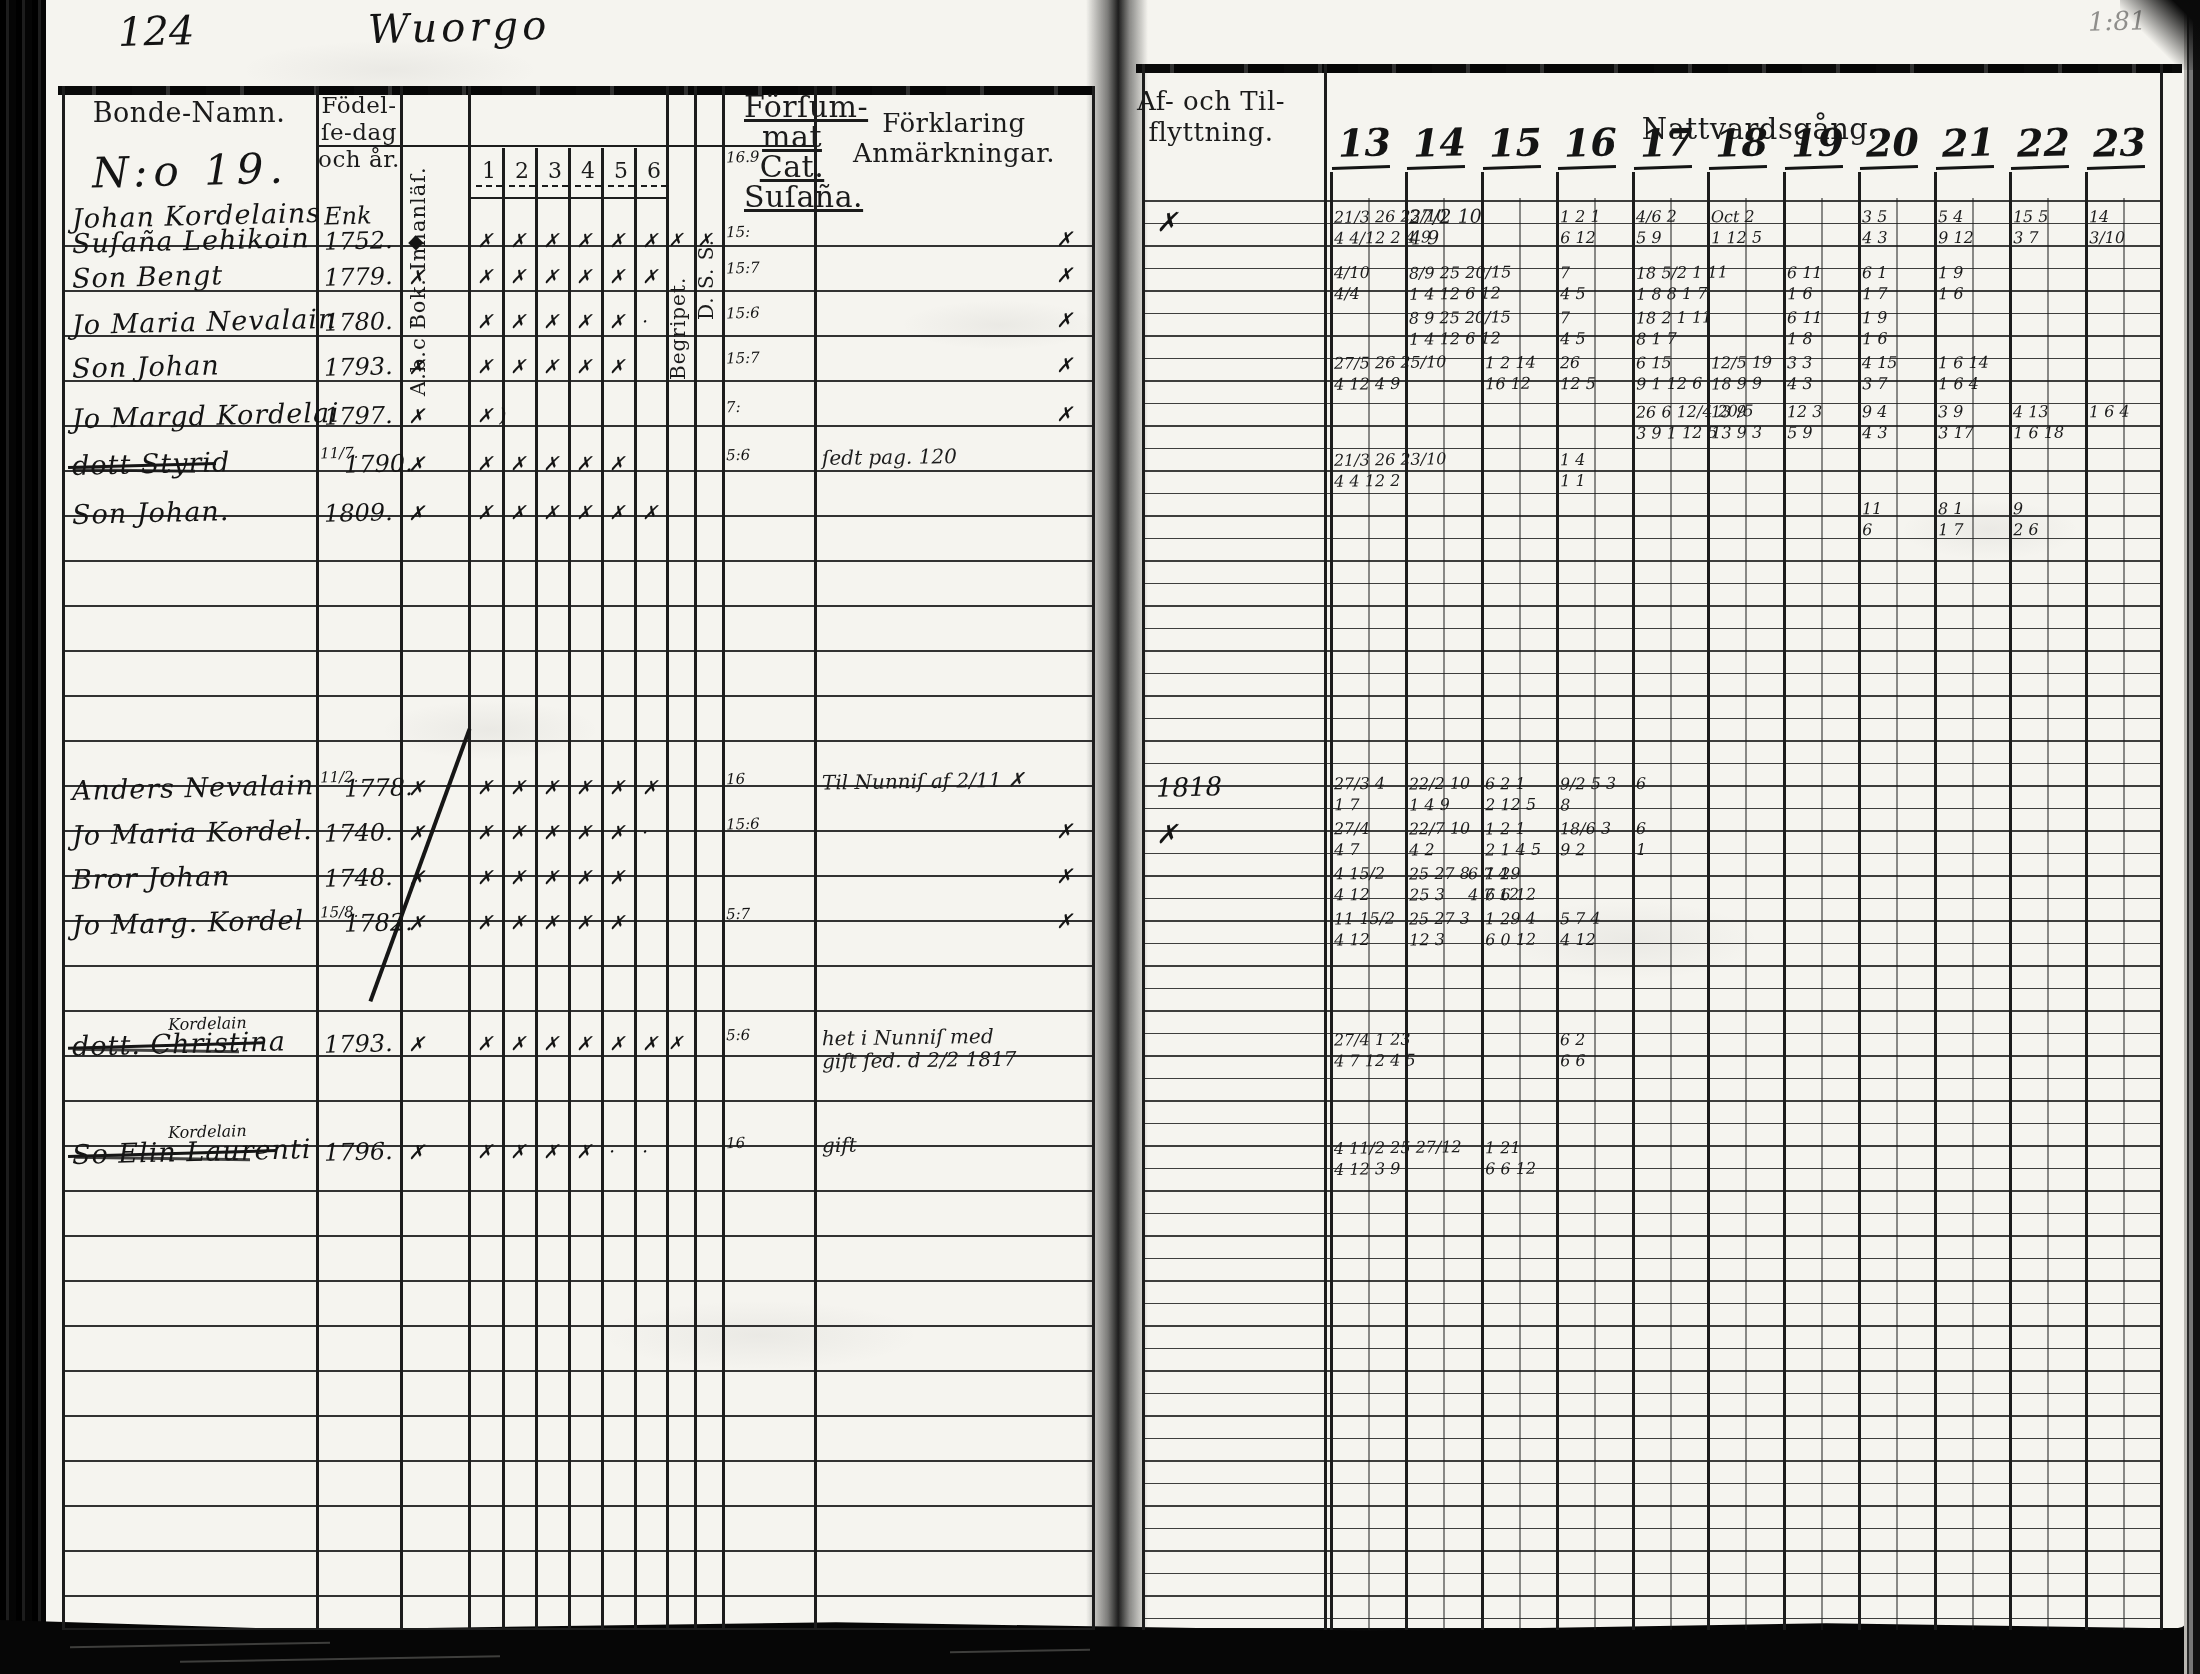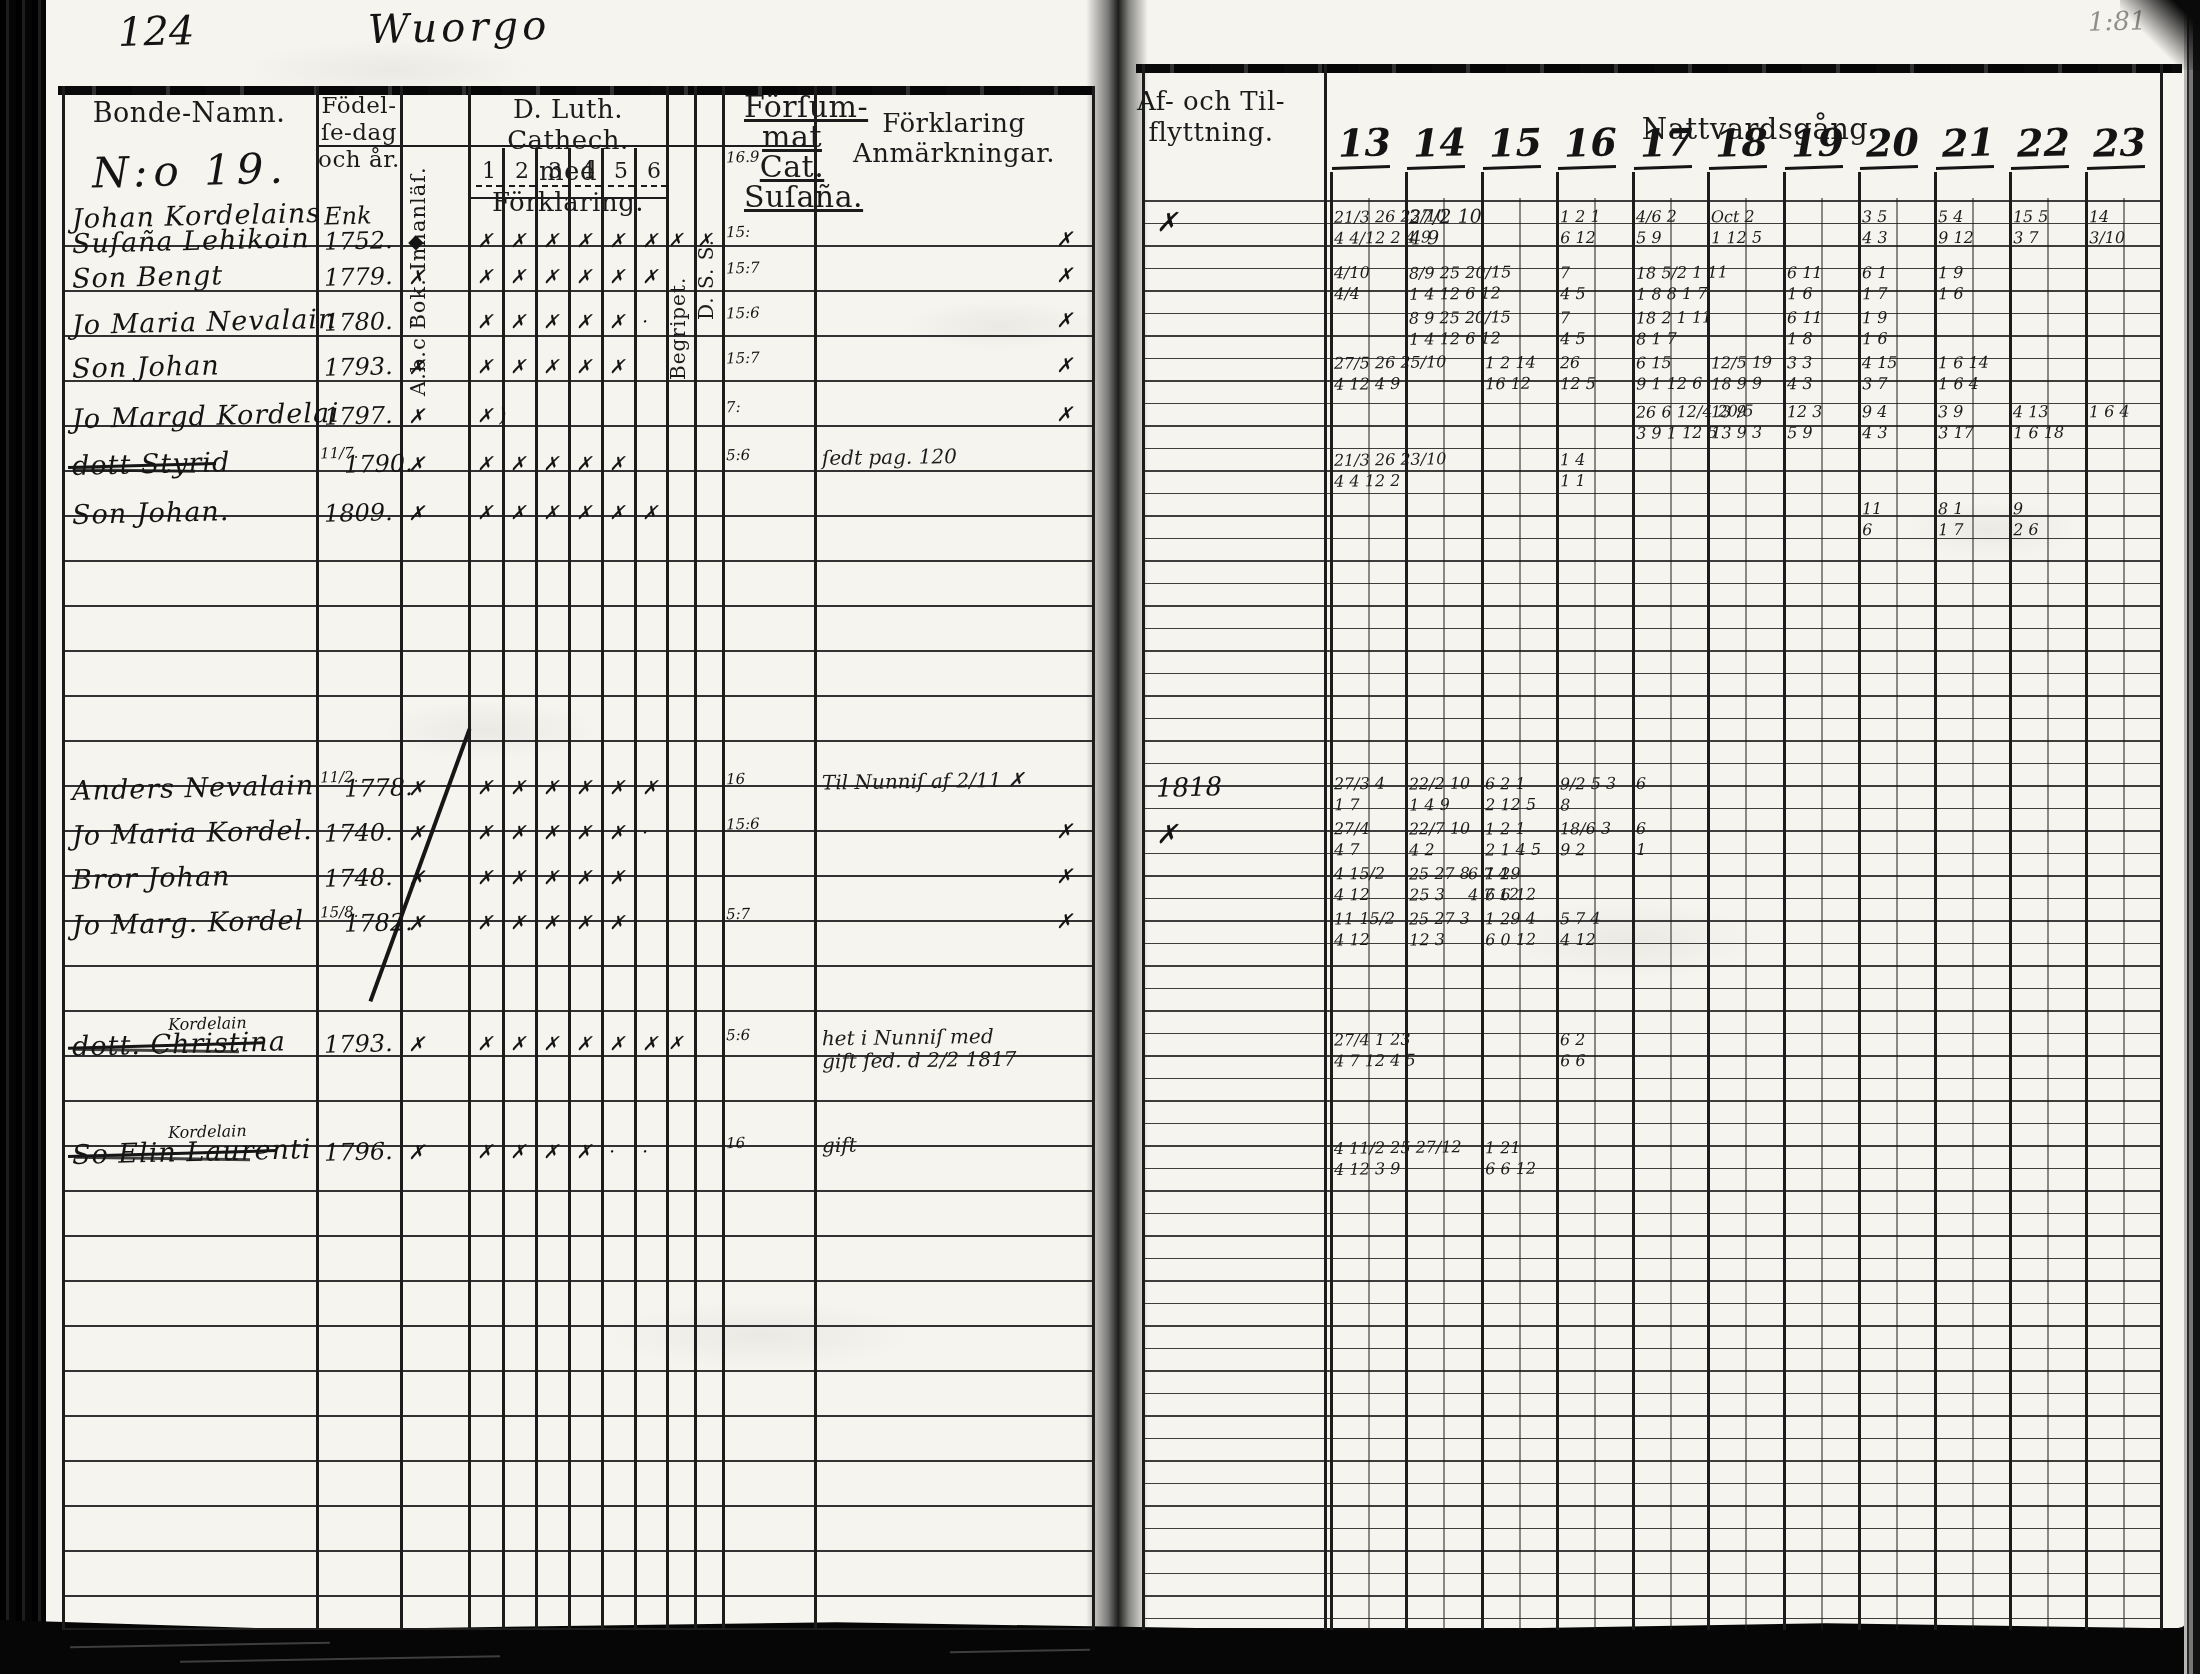--- a/index.html
+++ b/index.html
@@ -63,24 +63,20 @@
 
   <div class="printed c" style="left:66px;top:96px;width:246px;font-size:27px;line-height:34px;">
     <div>Bonde-Namn.</div>
   </div>
   <div class="printed c" style="left:318px;top:92px;width:82px;font-size:23px;line-height:27px;">
     <div>Födel-</div>
     <div>ſe-dag</div>
     <div>och år.</div>
   </div>
   <div class="vhead" style="left:406px;top:96px;height:300px;font-size:21px;">A.b.c Bok. Innanläſ.</div>
-  <div class="printed c" style="left:470px;top:94px;width:196px;font-size:26px;line-height:31px;">
-    <div>D. Luth. Cathech.</div>
-    <div>med Förklaring.</div>
-  </div>
   <div class="vhead" style="left:666px;top:100px;height:280px;font-size:20px;">Begripet.</div>
   <div class="vhead" style="left:694px;top:100px;height:220px;font-size:20px;">D. S. S.</div>
   <div class="printed c" style="left:744px;top:92px;width:96px;font-size:30px;line-height:30px;text-decoration:underline;">
     <div>Förſum-</div>
     <div>mat Cat.</div>
     <div>Suſaña.</div>
   </div>
   <div class="printed c" style="left:816px;top:108px;width:276px;font-size:26px;">Förklaring Anmärkningar.</div>
   <div class="hw" style="left:726px;top:148px;font-size:15px;">16.9</div>
 

